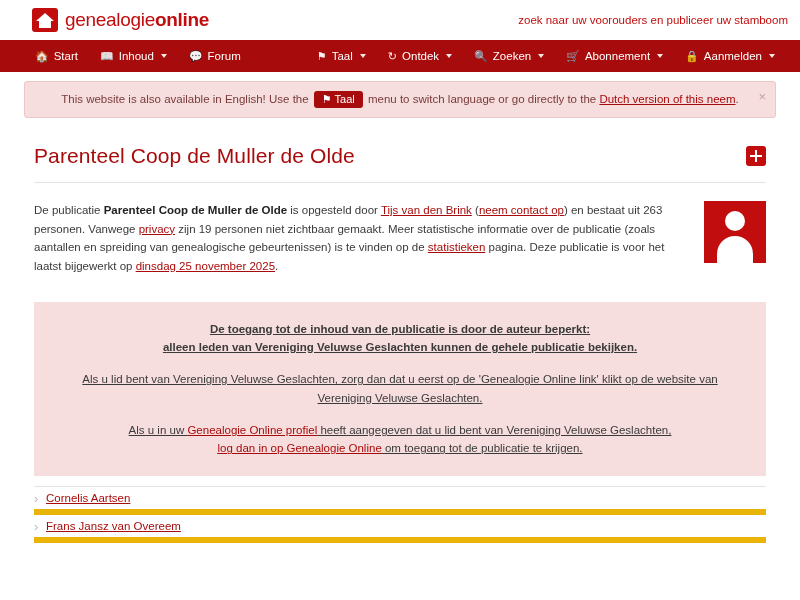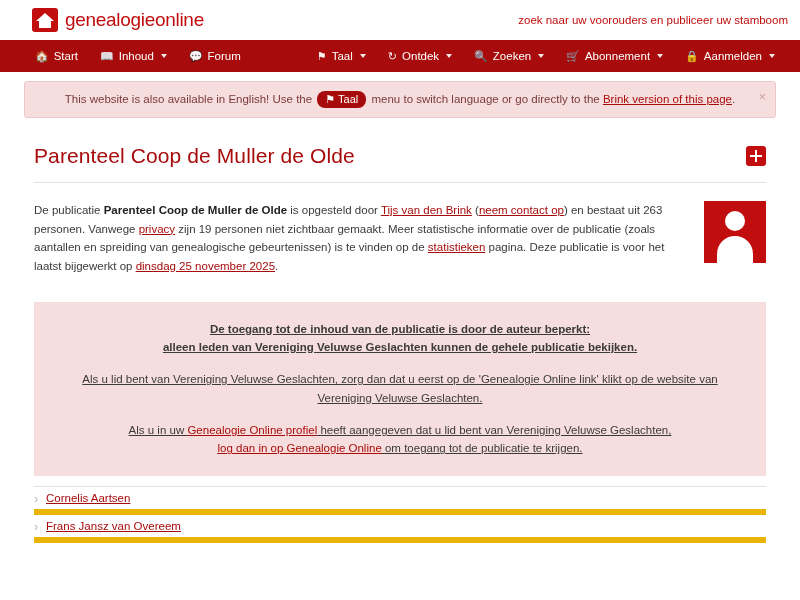--- a/index.html
+++ b/index.html
@@ -47,21 +47,21 @@
     position: absolute;
     left: 7px; top: 13px;
     width: 12px; height: 7px;
     background: #fff;
   }
   .logo-text {
     font-size: 19px;
     color: #c10d0d;
     letter-spacing: -0.3px;
   }
-  .logo-text .bold { font-weight: normal; }
+  .logo-text .bold { font-weight: bold; }
   .tagline {
     margin-left: auto;
     font-size: 11.5px;
     color: #c10d0d;
   }
 
   
   .navbar {
     background: #a80b0b;
     height: 32px;
@@ -111,21 +111,21 @@
     font-size: 11.5px;
     color: #7a3a3a;
     text-align: center;
     position: relative;
   }
   .notice a { color: #a80b0b; }
   .notice .pillbtn {
     display: inline-block;
     background: #a80b0b;
     color: #fff;
-    border-radius: 8px;
+    border-radius: 3px;
     padding: 2px 8px;
     font-size: 11px;
     margin: 0 2px;
     cursor: pointer;
   }
   .notice .close {
     position: absolute;
     right: 9px; top: 7px;
     color: #c9a0a0;
     font-size: 13px;
@@ -307,21 +307,21 @@
     </div>
   </div>
 </div>
 
 <div class="page">
 
   <div class="notice">
     <span>This website is also available in English! Use the</span>
     <span class="pillbtn"><span>⚑</span> <span>Taal</span></span>
     <span>menu to switch language or go directly to the</span>
-    <a href="#">Brink version of this page</a><span>.</span>
+    <a href="#">Dutch version of this neem</a><span>.</span>
     <span class="close">×</span>
   </div>
 
   <div class="title-row">
     <h1 class="page-title">Parenteel Coop de Muller de Olde</h1>
     <div class="plus-btn"></div>
   </div>
 
   <div class="divider"></div>
 

